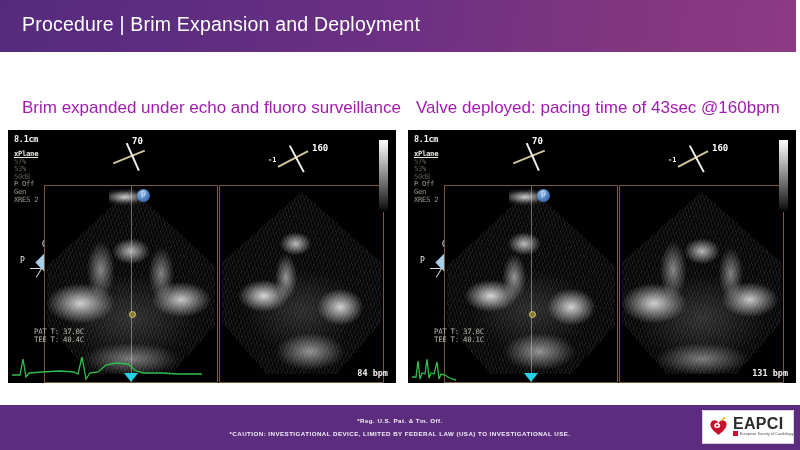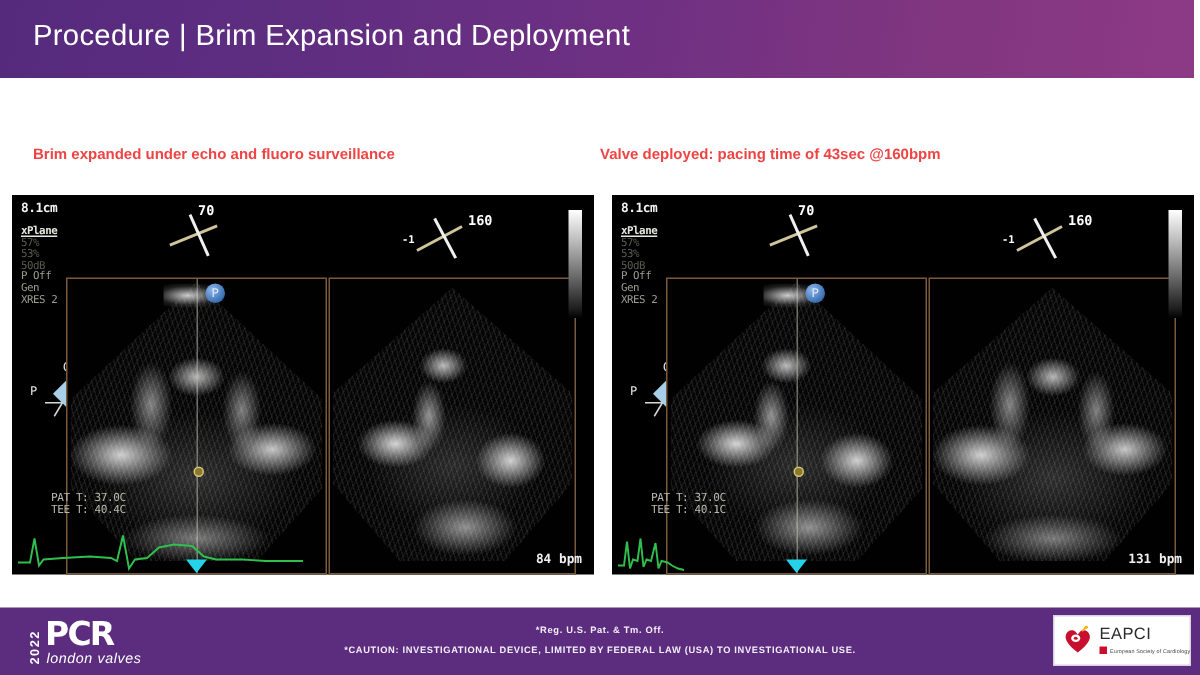--- a/index.html
+++ b/index.html
@@ -29,27 +29,26 @@
     font-size: 19.5px;
     color: #ffffff;
     letter-spacing: 0.2px;
     white-space: nowrap;
     font-weight: 400;
   }
 
   
   .caption {
     position: absolute;
-    font-size: 10px;
-    color: #ef4444;
+    font-size: 17px;
+    color: #a21caf;
     white-space: nowrap;
-    font-weight: bold;
   }
   .caption-left  { left: 22px;  top: 98px; }
-  .caption-right { left: 400px; top: 98px; }
+  .caption-right { left: 416px; top: 98px; }
 
   
   .us-panel {
     position: absolute;
     top: 130px;
     width: 388px;
     height: 253px;
     background: #000000;
     overflow: hidden;
   }
@@ -334,22 +333,22 @@
     padding-left: 5px;
     box-sizing: border-box;
   }
   .eapci-heart {
     width: 21px; height: 20px;
     position: relative;
     flex: 0 0 auto;
   }
   .eapci-txt { margin-left: 4px; }
   .eapci-name {
-    font-size: 11px;
-    font-weight: normal;
+    font-size: 16px;
+    font-weight: bold;
     color: #2b2b2b;
     letter-spacing: 0.3px;
     line-height: 11px;
   }
   .eapci-esc {
     display: flex;
     align-items: center;
     margin-top: 2px;
   }
   .eapci-esc-sq {
@@ -514,25 +513,20 @@
     <svg class="ecg" viewBox="0 0 200 28" preserveAspectRatio="none">
       <polyline points="0,24 4,24 6,8 8,26 10,20 13,21 15,6 17,25 19,20 22,21 25,9 27,26 29,21 33,22 36,24 40,26 44,27" fill="none" stroke="#2fbf4f" stroke-width="1.3"></polyline>
     </svg>
 
     <div class="us-bpm">131 bpm</div>
   </div>
 </div>
 
 <div class="footer-bar">
 
-  <div class="pcr-logo">
-    <div class="pcr-year">2022</div>
-    <div class="pcr-mark">PCR</div>
-    <div class="pcr-sub">london valves</div>
-  </div>
 
   <div class="footer-legal legal-1">*Reg. U.S. Pat. &amp; Tm. Off.</div>
   <div class="footer-legal legal-2">*CAUTION:  INVESTIGATIONAL  DEVICE, LIMITED  BY  FEDERAL  LAW (USA)  TO  INVESTIGATIONAL  USE.</div>
 
   <div class="eapci-box">
     <div class="eapci-heart">
       <svg viewBox="0 0 24 24" width="21" height="20">
         <path d="M12 21.5 C 4 15.5, 1.5 11, 2.5 7.5 C 3.4 4.2, 7.5 2.6, 10.2 5 C 11 5.7, 11.6 6.6, 12 7.4 C 12.4 6.6, 13 5.7, 13.8 5 C 16.5 2.6, 20.6 4.2, 21.5 7.5 C 22.5 11, 20 15.5, 12 21.5 Z" fill="#c8102e"></path>
         <ellipse cx="10.4" cy="10.2" rx="3.6" ry="3.0" fill="#ffffff"></ellipse>
         <ellipse cx="10.4" cy="10.2" rx="1.5" ry="1.2" fill="#c8102e"></ellipse>

